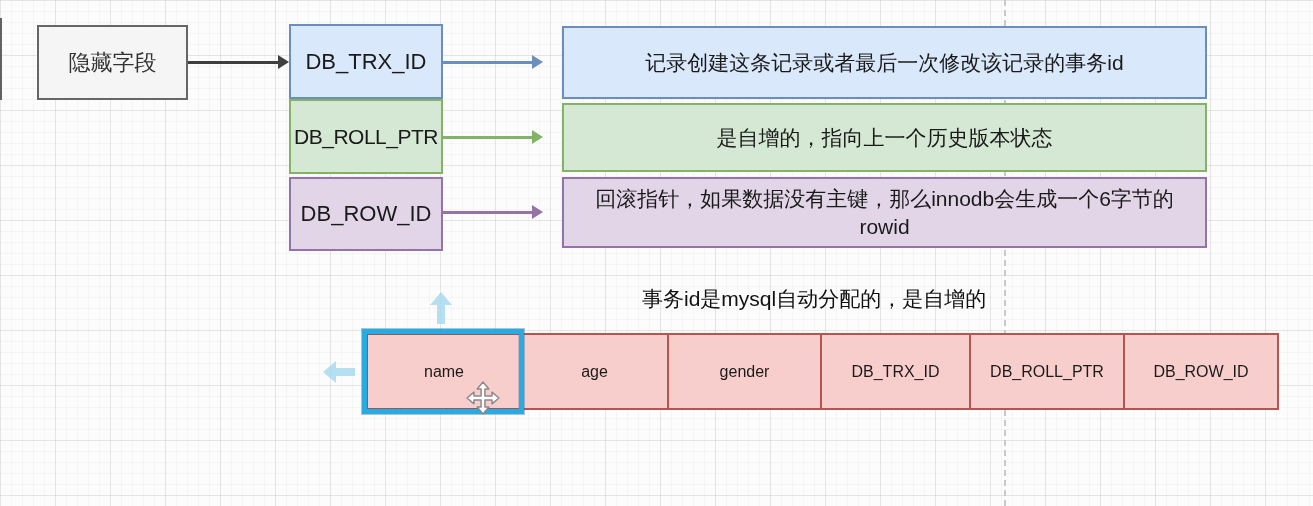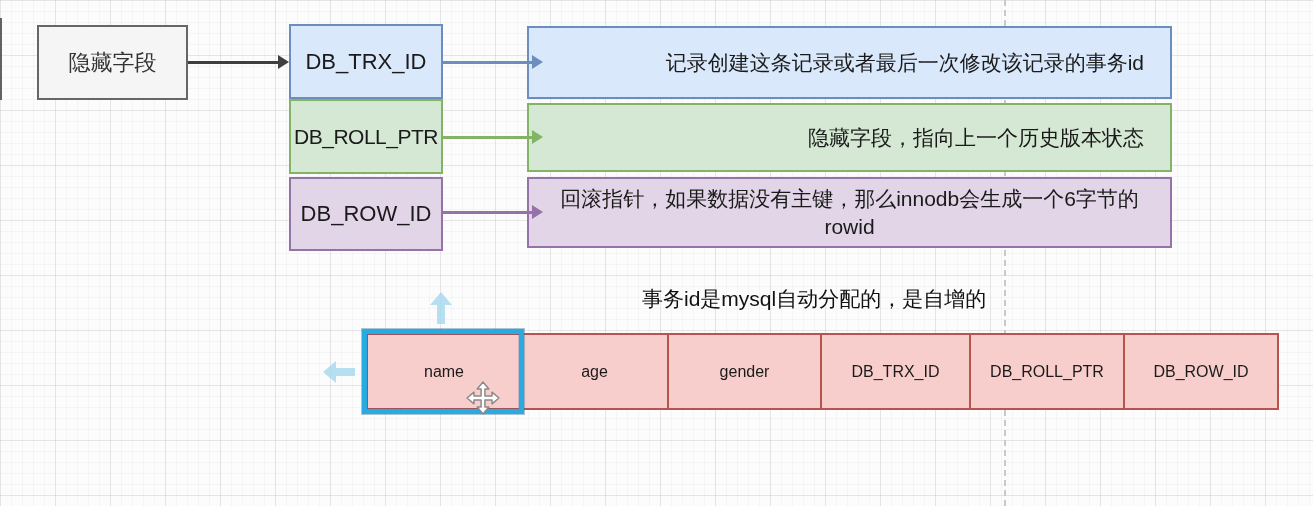--- a/index.html
+++ b/index.html
@@ -35,21 +35,21 @@
     left:37px; top:25px; width:151px; height:75px;
     background:#f5f5f5; border:2px solid #666666;
     font-size:22px; color:#333333;
   }
 
   .field-box { left:289px; width:154px; font-size:22px; }
   .field-blue   { top:24px;  height:75px; background:#dae8fc; border:2px solid #6c8ebf; }
   .field-green  { top:99px;  height:75px; background:#d5e8d4; border:2px solid #82b366; font-size:21px; letter-spacing:-0.5px; }
   .field-purple { top:177px; height:74px; background:#e1d5e7; border:2px solid #9673a6; }
 
-  .desc-box { left:527px; width:645px; font-size:21px; line-height:28px; padding:0 26px;justify-content:flex-end; }
+  .desc-box { left:562px; width:645px; font-size:21px; line-height:28px; padding:0 26px; }
   .desc-blue   { top:26px;  height:73px; background:#dae8fc; border:2px solid #6c8ebf; }
   .desc-green  { top:103px; height:69px; background:#d5e8d4; border:2px solid #82b366; }
   .desc-purple { top:177px; height:71px; background:#e1d5e7; border:2px solid #9673a6; }
 
   .arrow { position:absolute; height:14px; z-index:3; }
   .arrow .line { position:absolute; left:0; right:8px; top:6px; height:2.5px; }
   .arrow .head {
     position:absolute; right:0; top:0; width:0; height:0;
     border-top:7px solid transparent; border-bottom:7px solid transparent;
   }
@@ -114,21 +114,21 @@
     <span>DB_ROLL_PTR</span>
   </div>
   <div class="shape field-box field-purple">
     <span>DB_ROW_ID</span>
   </div>
 
   <div class="shape desc-box desc-blue">
     <span>记录创建这条记录或者最后一次修改该记录的事务id</span>
   </div>
   <div class="shape desc-box desc-green">
-    <span>隐藏字段，指向上一个历史版本状态</span>
+    <span>是自增的，指向上一个历史版本状态</span>
   </div>
   <div class="shape desc-box desc-purple">
     <span>回滚指针，如果数据没有主键，那么innodb会生成一个6字节的rowid</span>
   </div>
 
   <div class="arrow arrow-gray">
     <div class="line"></div>
     <div class="head"></div>
   </div>
   <div class="arrow arrow-blue">

